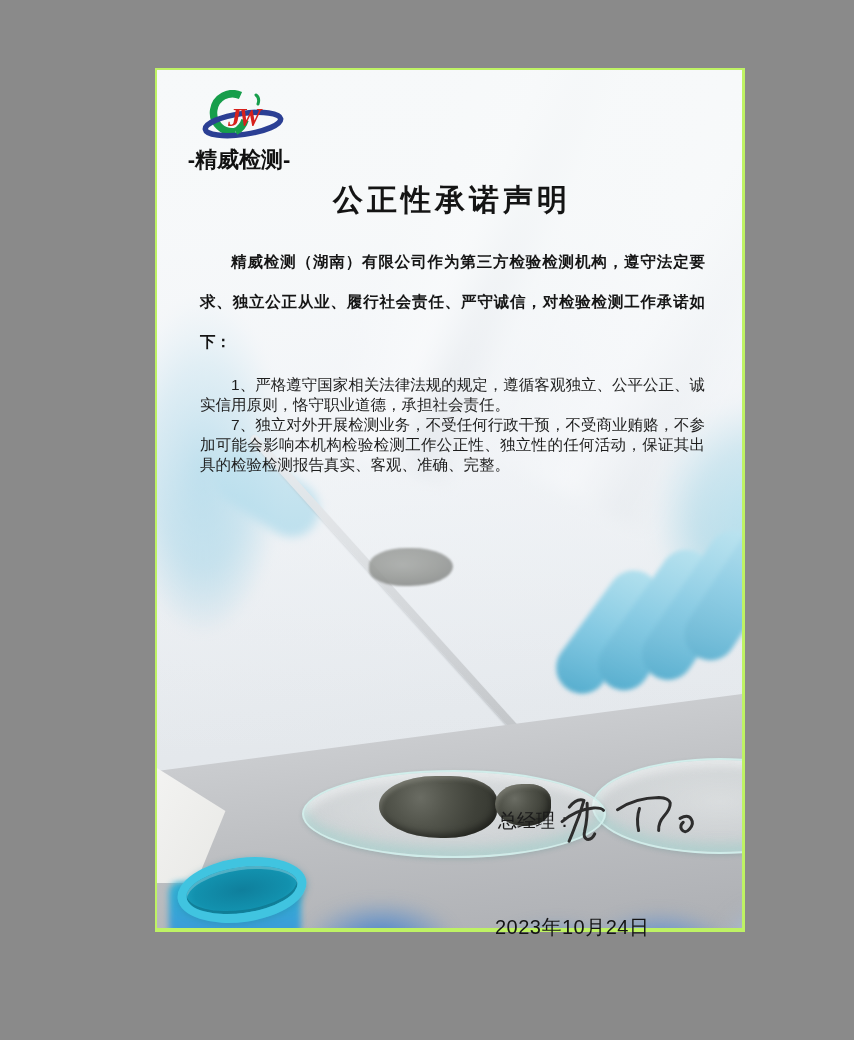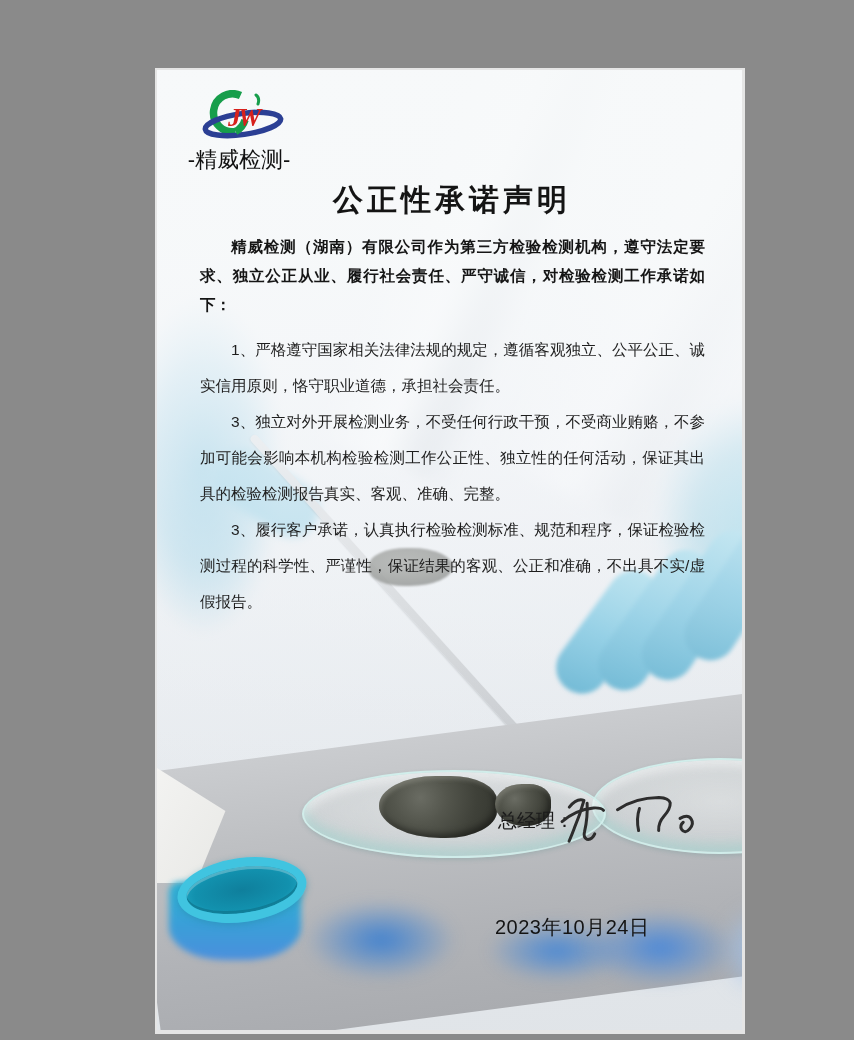--- a/index.html
+++ b/index.html
@@ -1,18 +1,18 @@
 <!DOCTYPE html>
 <html><head>
 <meta charset="utf-8">
 <style>
   html,body { margin:0; padding:0; }
   .canvas { position:relative; width:854px; height:1040px; background:#8a8a8a; overflow:hidden;
             font-family:"Liberation Sans", sans-serif; }
-  .page { position:absolute; left:155px; top:68px; width:590px; height:966px; background:#e5e5e5; }
+  .page { position:absolute; left:155px; top:68px; width:590px; height:864px; background:#bef264; }
 
   
   .photo { position:absolute; inset:2px 3px 4px 2px; overflow:hidden;
            background:linear-gradient(170deg,#f6f8f9 0%,#eef1f4 40%,#e4e8ec 72%,#e0e4e8 100%); }
   .photo > div { position:absolute; }
   .fold-a { left:240px; top:-60px; width:150px; height:470px; transform:rotate(22deg); filter:blur(6px);
             background:linear-gradient(90deg,rgba(255,255,255,0) 0%,rgba(255,255,255,.9) 45%,rgba(206,213,220,.55) 75%,rgba(206,213,220,0) 100%); }
   .fold-b { left:430px; top:-80px; width:190px; height:530px; transform:rotate(26deg); filter:blur(8px); opacity:.65;
             background:linear-gradient(90deg,rgba(255,255,255,0) 0%,rgba(255,255,255,.85) 50%,rgba(200,208,215,.5) 80%,rgba(200,208,215,0) 100%); }
   .fold-c { left:330px; top:-70px; width:60px; height:480px; transform:rotate(24deg); filter:blur(9px);
@@ -58,28 +58,28 @@
             background:linear-gradient(180deg,#2fb3d6 0%,#3a9fd8 55%,#4b8fdd 100%); }
   .blob { filter:blur(7px); border-radius:50%; }
   .blob-1 { left:148px; top:830px; width:152px; height:80px; background:radial-gradient(closest-side,rgba(59,127,208,.95),rgba(59,127,208,0)); }
   .blob-2 { left:330px; top:850px; width:140px; height:62px; background:radial-gradient(closest-side,rgba(64,132,214,.9),rgba(64,132,214,0)); }
   .blob-3 { left:428px; top:840px; width:150px; height:76px; background:radial-gradient(closest-side,rgba(70,134,217,.95),rgba(70,134,217,0)); }
 
   
   .content { position:absolute; inset:0; }
   .logo-svg { position:absolute; left:46px; top:22px; }
   .brand { position:absolute; left:24px; top:77px; width:120px; text-align:center;
-           font-size:22px; font-weight:normal; color:#111; white-space:nowrap; }
+           font-size:22px; font-weight:bold; color:#111; white-space:nowrap; }
   .title { position:absolute; top:88px; left:0; width:100%; box-sizing:border-box; padding-left:4px; text-align:center;
            font-family:"Liberation Serif", serif; font-weight:900; font-size:30px; line-height:48px;
            letter-spacing:4px; color:#141414; }
   .body-text { position:absolute; top:164px; left:45px; width:505px; text-align:justify;
            font-size:15.5px; color:#1e1e1e; }
-  .body-text p { margin:0; line-height:36px; text-indent:2em; }
-  .body-text .intro { font-weight:bold; line-height:29px; margin-bottom:13px; color:#151515; }
+  .body-text p { margin:0; line-height:20px; text-indent:2em; }
+  .body-text .intro { font-weight:bold; line-height:40px; margin-bottom:13px; color:#151515;margin-top:10px; }
   .sig-row { position:absolute; top:740px; left:343px; }
   .sig-label { font-size:19px; color:#1b1b1b; }
   .sig-svg { position:absolute; left:60px; top:-18px; transform:rotate(-3deg); }
   .date { position:absolute; top:810px; left:340px; font-size:20px; letter-spacing:.5px; color:#141414;margin-top:36px; }
 </style>
 </head>
 <body>
 
 <div class="canvas">
   <div class="page">
@@ -123,22 +123,21 @@
         <path d="M 55 5 q 4 3 2 9" fill="none" stroke="#179e4b" stroke-width="3" stroke-linecap="round"></path>
         <text x="42" y="36" text-anchor="middle" font-family="Liberation Serif, serif" font-style="italic" font-weight="bold" font-size="26" letter-spacing="-3" fill="#d7211c">JW</text>
       </svg>
       <div class="brand">-精威检测-</div>
 
       <h1 class="title">公正性承诺声明</h1>
 
       <div class="body-text">
         <p class="intro">精威检测（湖南）有限公司作为第三方检验检测机构，遵守法定要求、独立公正从业、履行社会责任、严守诚信，对检验检测工作承诺如下：</p>
         <p>1、严格遵守国家相关法律法规的规定，遵循客观独立、公平公正、诚实信用原则，恪守职业道德，承担社会责任。</p>
-        <p>3、独立对外开展检测业务，不受任何行政干预，不受商业贿赂，不参加可能会影响本机构检验检测工作公正性、独立性的任何活动，保证其出具的检验检测报告真实、客观、准确、完整。</p>
-        <p>3、履行客户承诺，认真执行检验检测标准、规范和程序，保证检验检测过程的科学性、严谨性，保证结果的客观、公正和准确，不出具不实/虚假报告。</p>
+        <p>7、独立对外开展检测业务，不受任何行政干预，不受商业贿赂，不参加可能会影响本机构检验检测工作公正性、独立性的任何活动，保证其出具的检验检测报告真实、客观、准确、完整。</p>
       </div>
 
       <div class="sig-row">
         <span class="sig-label">总经理：</span>
         <svg class="sig-svg" width="145" height="58" viewBox="0 0 145 58">
           <g fill="none" stroke="#2d2d2d" stroke-width="3" stroke-linecap="round" stroke-linejoin="round">
             <path d="M12 14 Q20 5 27 8 Q22 23 16 35 Q13 42 10 48"></path>
             <path d="M4 28 Q18 17 36 16 Q44 16 46 19"></path>
             <path d="M30 11 Q30 25 26 39 Q24 45 28 47 Q33 48 36 42"></path>
             <path d="M60 19 Q78 8 102 9 Q112 10 113 15 Q113 21 106 28 Q100 34 100 42"></path>

